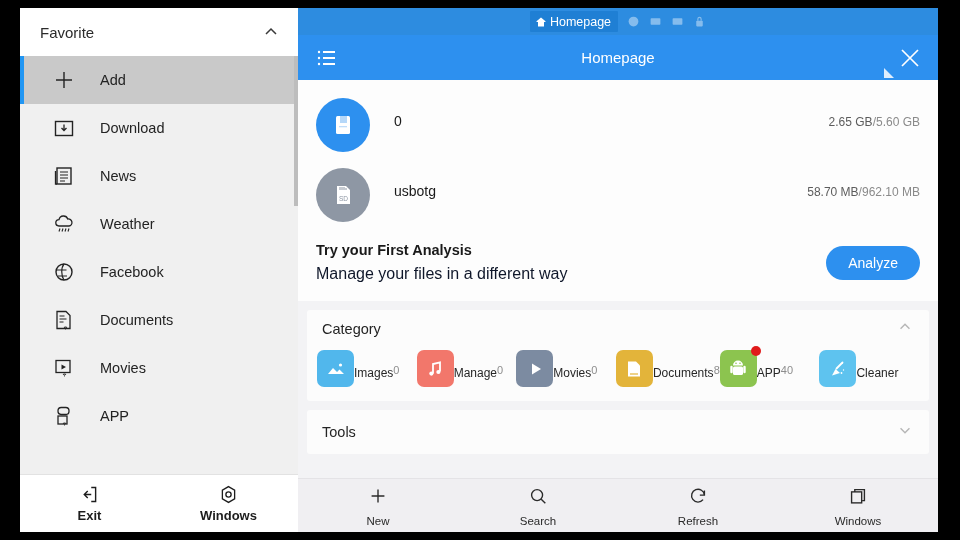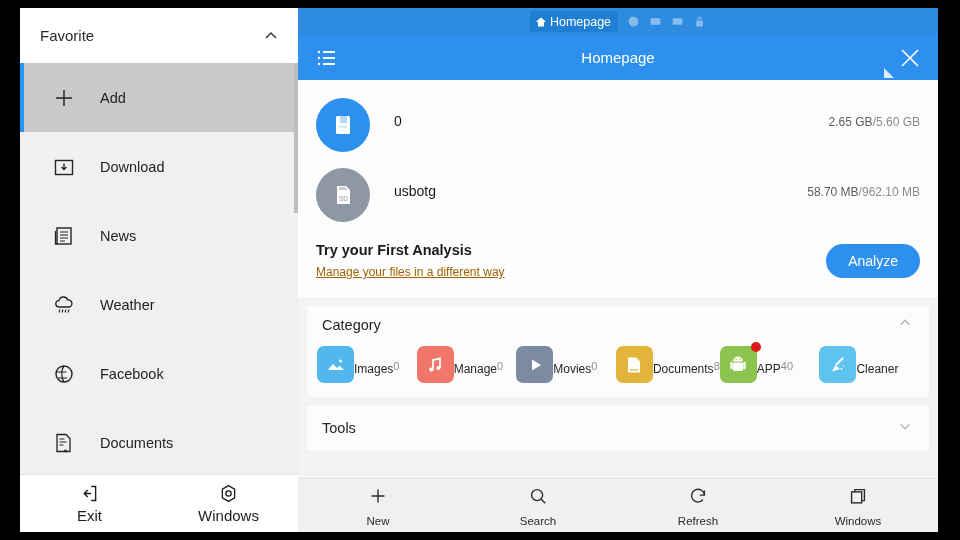--- a/index.html
+++ b/index.html
@@ -5,43 +5,43 @@
   * { margin:0; padding:0; box-sizing:border-box; }
   html,body { width:960px; height:540px; background:#000; overflow:hidden;
     font-family:"Liberation Sans", sans-serif; }
 
   #app { position:absolute; left:0; top:0; width:960px; height:540px; background:#000; }
 
   
   #sidebar { position:absolute; left:20px; top:8px; width:278px; height:524px;
     background:#f0f0f0; display:flex; flex-direction:column; overflow:hidden; }
 
-  #fav-header { height:55px; background:#ffffff; display:flex; align-items:center;
+  #fav-header { height:48px; background:#ffffff; display:flex; align-items:center;
     padding:0 18px 0 20px; flex:0 0 auto; }
   #fav-header .title { font-size:15px; color:#2b2b2b; flex:1; }
   #fav-header .chev { width:18px; height:18px; }
 
   #fav-list { flex:1 1 auto; position:relative; overflow:hidden; background:#f0f0f0; }
-  .fav-item { height:69px; display:flex; align-items:center; padding-left:32px;
+  .fav-item { height:48px; display:flex; align-items:center; padding-left:32px;
     position:relative; }
   .fav-item.active { background:#c9c9c9; padding-left:32px; }
   .fav-item.active:before { content:""; position:absolute; left:0; top:0; bottom:0;
     width:4px; background:#2196f3; }
   .fav-icon { width:24px; height:24px; flex:0 0 24px; display:flex;
     align-items:center; justify-content:center; margin-right:24px; }
   .fav-label { font-size:14.5px; color:#232323; }
 
   #sb-scroll { position:absolute; right:0; top:0; width:4px; height:150px;
     background:#bdbdbd; }
 
   #sb-bottom { height:58px; flex:0 0 58px; background:#ffffff;
     display:flex; border-top:1px solid #e2e2e2; }
   .sb-btn { flex:1; display:flex; flex-direction:column; align-items:center;
     justify-content:center; gap:3px; }
-  .sb-btn .lbl { font-size:15px; color:#1d1d1d; }
+  .sb-btn .lbl { font-size:13px; color:#1d1d1d;font-weight:bold; }
 
   
   #right { position:absolute; left:298px; top:8px; width:640px; height:524px;
     background:#f3f3f5; display:flex; flex-direction:column; overflow:hidden; }
 
   #tabbar { height:27px; flex:0 0 27px; background:#2d8ce0;
     display:flex; align-items:center; justify-content:center; }
   .tab-chip { display:flex; align-items:center; gap:3px; height:21px;
     padding:0 7px 0 5px; background:#1f7fd4; border-radius:1px; }
   .tab-chip .lbl { font-size:12.5px; color:#ffffff; }
@@ -70,21 +70,21 @@
   .sto-name { font-size:14px; color:#1a1a1a; flex:1; }
   .sto-size { font-size:12px; color:#8a8a8a; }
   .sto-size b { color:#5c5c5c; font-weight:normal; }
   .bar { height:6px; background:#eaeaea; border-radius:0; position:relative; }
   .bar > i { position:absolute; left:0; top:0; bottom:0; display:block; }
 
   #analysis { background:#fdfdfd; display:flex; align-items:center;
     padding:12px 18px 18px 18px; flex:0 0 auto; }
   #analysis .txt { flex:1; }
   #ana-title { font-size:14.5px; font-weight:bold; color:#1a1a1a; margin-bottom:7px; }
-  #ana-sub { font-size:12px; color:#a16207;text-decoration:underline; }
+  #ana-sub { font-size:16px; color:#0f172a; }
   #analyze-btn { background:#2d90ef; color:#fff; font-size:14px;
     padding:9px 22px; border-radius:19px; border:none;
     font-family:"Liberation Sans", sans-serif; }
 
   
   .card { background:#fcfcfc; margin:9px 9px 0 9px; border-radius:3px; flex:0 0 auto; }
   .card-head { height:38px; display:flex; align-items:center; padding:0 16px 0 15px;justify-content:center; }
   .card-head .ct { flex:1; font-size:14.5px; color:#242424; }
 
   #cat-grid { display:flex; padding:2px 10px 14px 10px; }

